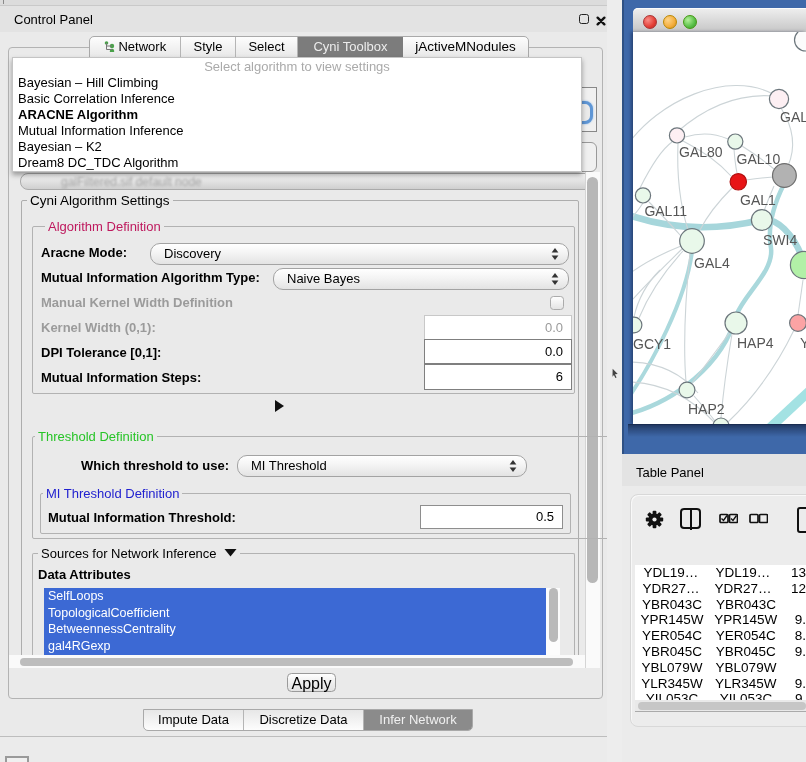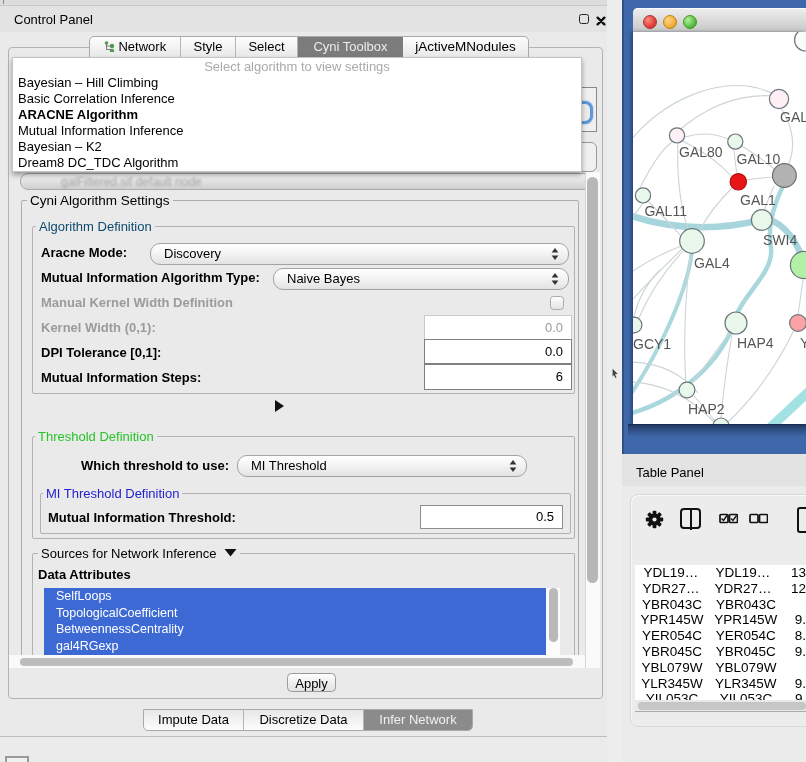--- a/index.html
+++ b/index.html
@@ -60,21 +60,21 @@
   </div>
 
   <div class="abs" style="left:585px;top:172px;width:14px;height:496px;background:#fafafa;border-left:1px solid #d5d5d5;"></div>
   <div class="abs" style="left:586.5px;top:177px;width:11px;height:406px;background:#b7b7b7;border-radius:6px;"></div>
 
   <div class="grp" style="left:21px;top:200px;width:556px;height:455px;border-color:#adadad;">
     <span class="gtitle" style="font-size:13.5px;">Cyni Algorithm Settings</span>
   </div>
 
   <div class="grp" style="left:32px;top:226px;width:541px;height:166px;">
-    <span class="gtitle" style="color:#0c4a6e;left:3px;">Algorithm Definition</span>
+    <span class="gtitle" style="color:#be185d;left:12px;">Algorithm Definition</span>
   </div>
   <div class="lbl" style="left:41px;top:245px;">Aracne Mode:</div>
   <div class="combo" style="left:150px;top:243px;width:417px;height:20px;">
     <span class="ctext">Discovery</span>
     <span class="arr">
         <svg width="8" height="12" viewBox="0 0 8 12">
           <path d="M4 0 L7.4 4.4 H0.6 Z" fill="#333"></path>
           <path d="M4 12 L7.4 7.6 H0.6 Z" fill="#333"></path>
         </svg>
       </span>
@@ -95,21 +95,21 @@
   <div class="tfield" style="left:424px;top:315px;width:146px;height:23px;border:1px solid #c8c8c8;line-height:23px;color:#9b9b9b;"><span style="margin-right:8px;">0.0</span></div>
   <div class="lbl" style="left:41px;top:345px;">DPI Tolerance [0,1]:</div>
   <div class="tfield" style="left:424px;top:339px;width:146px;height:23px;border:1px solid #7f7f7f;line-height:23px;"><span style="margin-right:8px;">0.0</span></div>
   <div class="lbl" style="left:41px;top:370px;">Mutual Information Steps:</div>
   <div class="tfield" style="left:424px;top:364px;width:146px;height:24px;border:1px solid #7f7f7f;line-height:24px;"><span style="margin-right:8px;">6</span></div>
 
   <svg class="abs" style="left:274px;top:399px;" width="11" height="14" viewBox="0 0 11 14">
       <path d="M1 1 L10 7 L1 13 Z" fill="#111"></path>
     </svg>
 
-  <div class="grp" style="left:32px;top:436px;width:541px;height:101px;">
+  <div class="grp" style="left:32px;top:436px;width:541px;height:101px;padding-left:43px;">
     <span class="gtitle" style="color:#27c427;left:2px;">Threshold Definition</span>
   </div>
   <div class="lbl" style="left:81px;top:458px;">Which threshold to use:</div>
   <div class="combo" style="left:237px;top:455px;width:288px;height:20px;">
     <span class="ctext">MI Threshold</span>
     <span class="arr">
         <svg width="8" height="12" viewBox="0 0 8 12">
           <path d="M4 0 L7.4 4.4 H0.6 Z" fill="#333"></path>
           <path d="M4 12 L7.4 7.6 H0.6 Z" fill="#333"></path>
         </svg>
@@ -121,30 +121,30 @@
   </div>
   <div class="lbl" style="left:48px;top:510px;">Mutual Information Threshold:</div>
   <div class="tfield" style="left:420px;top:505px;width:141px;height:22px;border:1px solid #8e8e8e;line-height:22px;"><span style="margin-right:8px;">0.5</span></div>
 
   <div class="grp" style="left:32px;top:553px;width:541px;height:102px;border-bottom:none;border-radius:2px 2px 0 0;">
     <span class="gtitle">Sources for Network Inference&nbsp; <svg width="13" height="9" viewBox="0 0 13 9" style="vertical-align:1px;">
           <path d="M0.5 1 H12.5 L6.5 8.5 Z" fill="#111"></path>
         </svg></span>
   </div>
   <div class="lbl" style="left:38px;top:567px;">Data Attributes</div>
-  <div class="abs" style="left:44px;top:588px;width:502px;height:67px;background:#3c69d4;color:#fff;font-size:12.5px;line-height:16.6px;padding-left:12px;box-sizing:border-box;">
+  <div class="abs" style="left:44px;top:588px;width:502px;height:67px;background:#3c69d4;color:#fff;font-size:12.5px;line-height:16.6px;padding-left:4px;box-sizing:border-box;">
     SelfLoops<br>TopologicalCoefficient<br>BetweennessCentrality<br>gal4RGexp
   </div>
   <div class="abs" style="left:546px;top:588px;width:14px;height:67px;background:#fcfcfc;"></div>
   <div class="abs" style="left:548.5px;top:588px;width:9px;height:54px;background:#b9b9b9;border-radius:4.5px;"></div>
 
   <div class="abs" style="left:9px;top:655px;width:576px;height:13px;background:#fafafa;"></div>
   <div class="abs" style="left:20px;top:657.5px;width:553px;height:8px;background:#bdbdbd;border-radius:4px;"></div>
 
-  <div class="abs" style="left:287px;top:673px;width:49px;height:19px;border:1px solid #9a9a9a;border-radius:4.5px;background:linear-gradient(#ffffff,#ececec 60%,#e2e2e2);text-align:center;line-height:19px;font-size:13px;box-sizing:border-box;">Apply</div>
+  <div class="abs" style="left:287px;top:673px;width:49px;height:19px;border:1px solid #9a9a9a;border-radius:4.5px;background:linear-gradient(#ffffff,#ececec 60%,#e2e2e2);text-align:center;line-height:19px;font-size:16px;box-sizing:border-box;">Apply</div>
 
   <div class="abs" style="left:143px;top:709px;width:330px;height:22px;border:1px solid #a9a9a9;border-radius:0 0 5px 5px;background:linear-gradient(#e7e7e7,#fdfdfd);overflow:hidden;display:flex;box-sizing:border-box;">
     <div style="width:99px;border-right:1px solid #b5b5b5;text-align:center;line-height:20px;" class="tabtxt">Impute Data</div>
     <div style="width:119px;border-right:1px solid #b5b5b5;text-align:center;line-height:20px;" class="tabtxt">Discretize Data</div>
     <div style="flex:1;background:#8b8b8b;color:#f0f0f0;text-align:center;line-height:20px;" class="tabtxt">Infer Network</div>
   </div>
 
   <div class="abs" style="left:12px;top:57px;width:568px;height:113px;background:#fff;border:1px solid #c4c4c4;box-shadow:0 3px 5px rgba(0,0,0,0.35);font-size:13px;">
     <div style="text-align:center;color:#aaa;margin-top:1px;height:16px;">Select algorithm to view settings</div>
     <div style="margin-left:5px;line-height:15.9px;">

